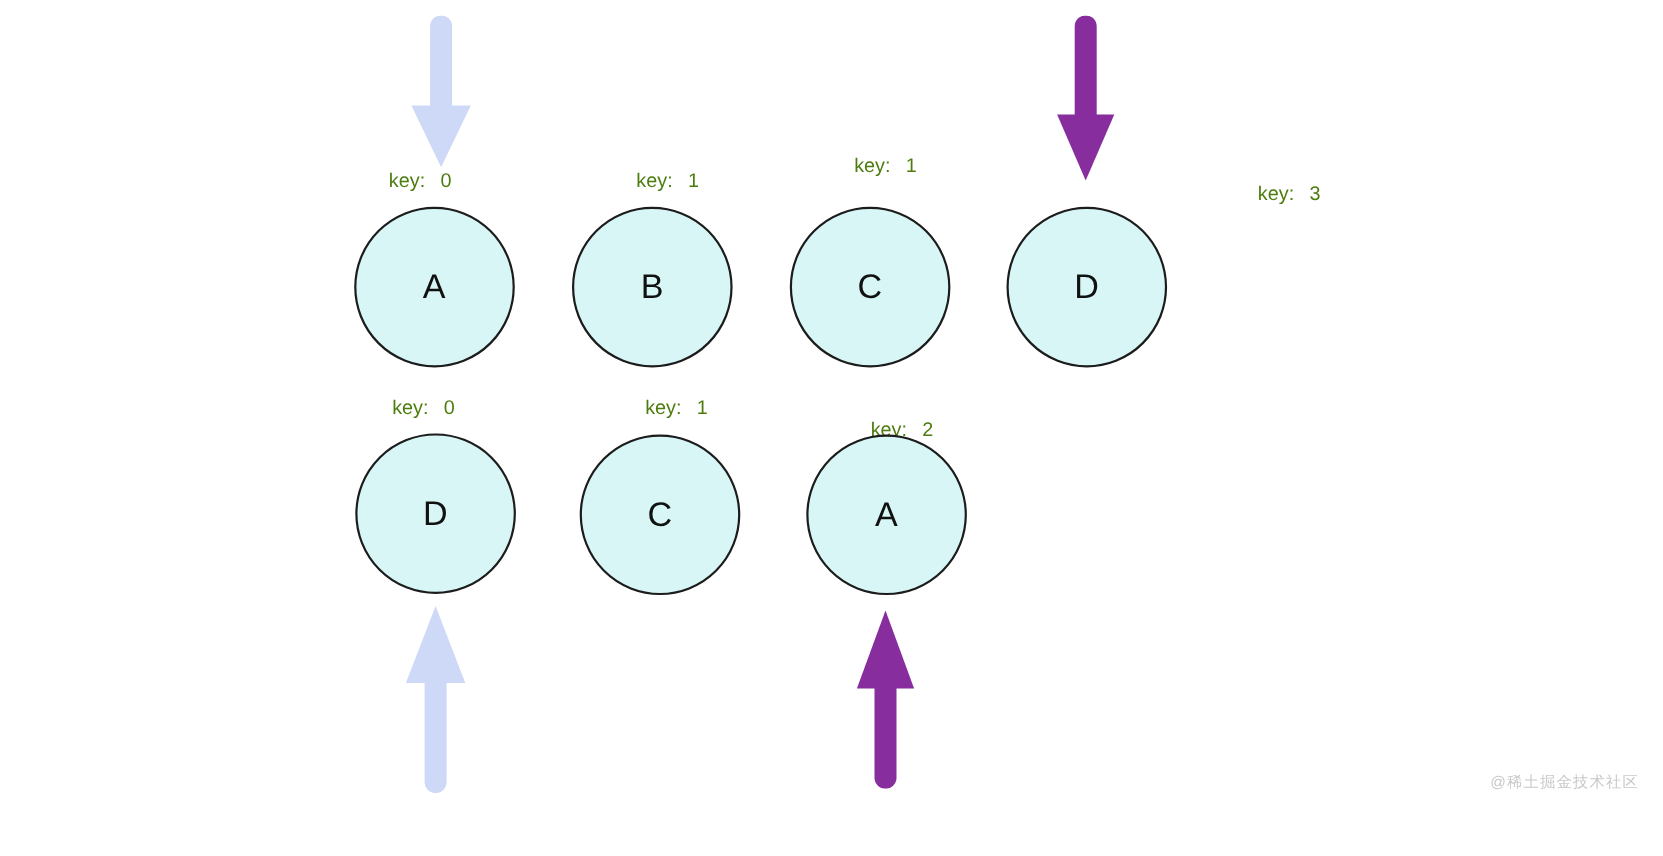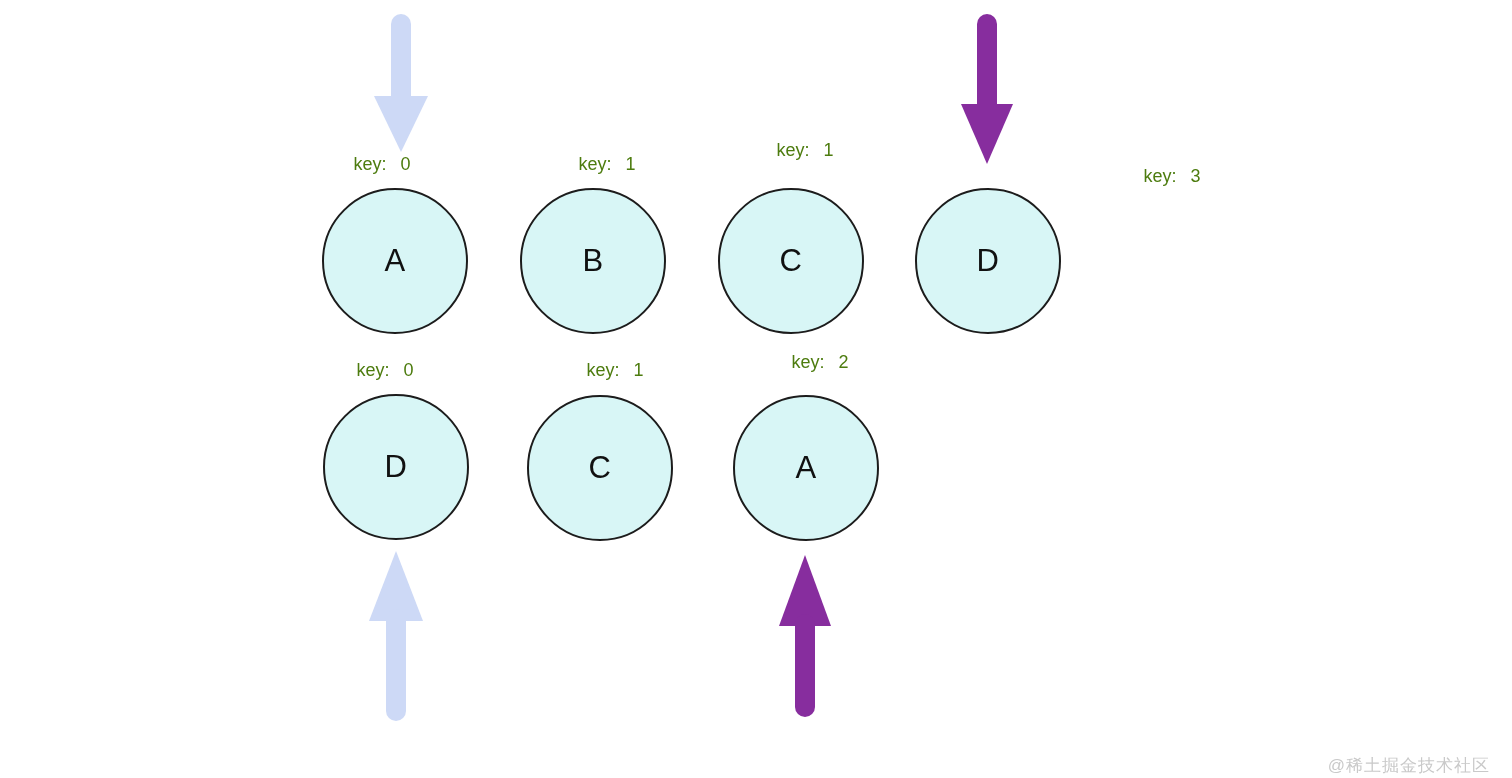--- a/index.html
+++ b/index.html
@@ -33,22 +33,22 @@
     white-space: nowrap;
     font-size: 18px;
     color: #4d7c0f;
     margin-left: 17px;
   }
   .key-label .key-value { margin-left: 14px; }
   .arrow { position: absolute; display: block; }
   .watermark {
     position: absolute;
     right: 22px;
-    top: 754px;
-    font-size: 17px;
+    top: 702px;
+    font-size: 14px;
     color: #c9c9c9;
     letter-spacing: 1px;
   }
 </style>
 </head>
 <body>
 
 <div class="canvas">
 
   <svg class="arrow" style="left:372px;top:14px" width="58" height="140" viewBox="0 0 58 140">
@@ -96,21 +96,21 @@
   <div class="node" style="left:915px;top:188px">
     <span class="node-letter">D</span>
   </div>
 
   <div class="key-label" style="left:368px;top:360px">
     <span class="key-prefix">key:</span><span class="key-value">0</span>
   </div>
   <div class="key-label" style="left:598px;top:360px">
     <span class="key-prefix">key:</span><span class="key-value">1</span>
   </div>
-  <div class="key-label" style="left:803px;top:352px">
+  <div class="key-label" style="left:803px;top:380px">
     <span class="key-prefix">key:</span><span class="key-value">2</span>
   </div>
 
   <div class="node" style="left:323px;top:394px">
     <span class="node-letter">D</span>
   </div>
   <div class="node" style="left:527px;top:395px">
     <span class="node-letter">C</span>
   </div>
   <div class="node" style="left:733px;top:395px">

